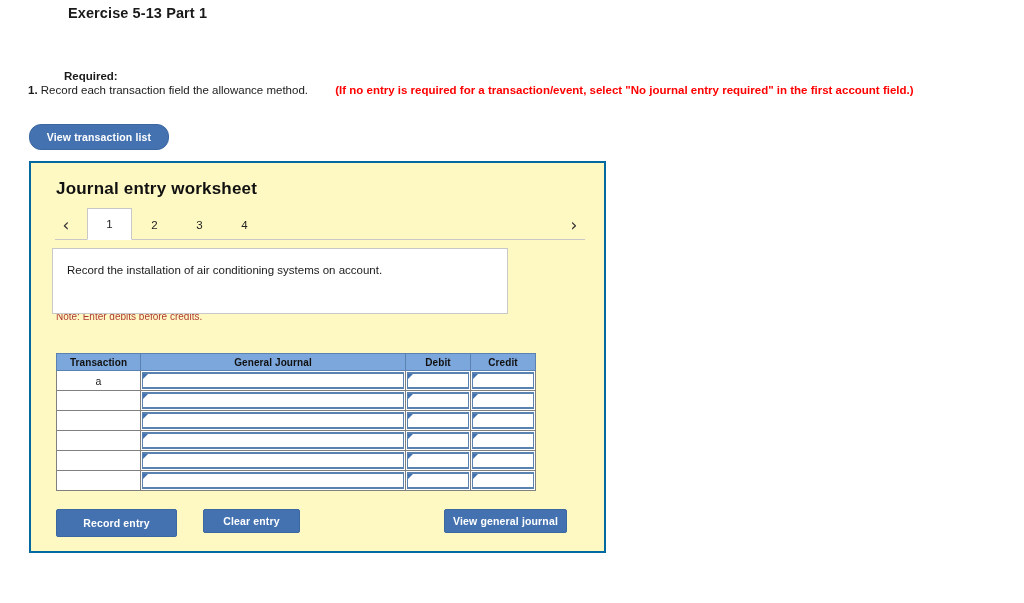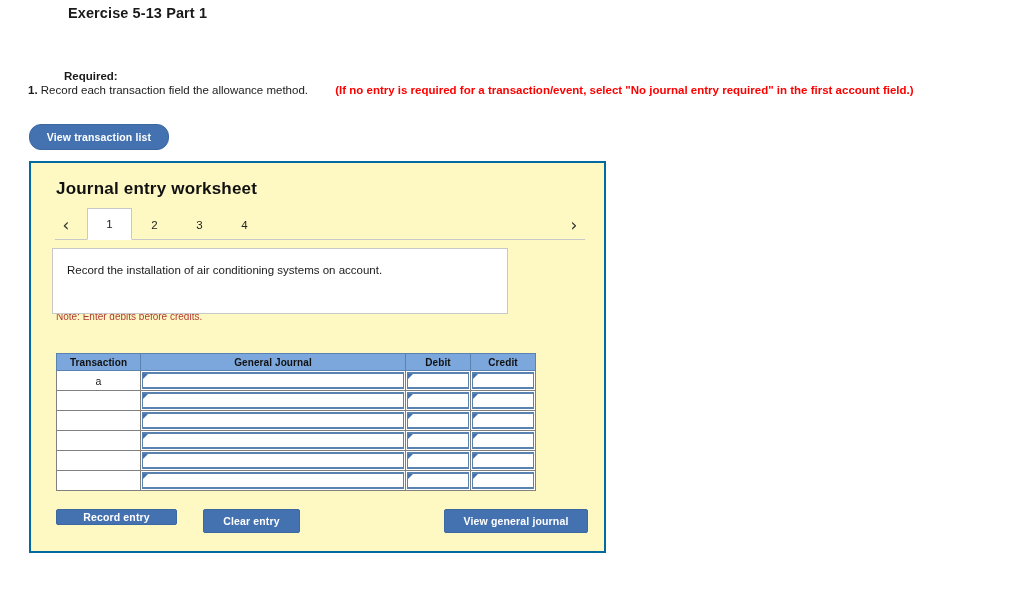--- a/index.html
+++ b/index.html
@@ -244,34 +244,34 @@
     border-left: 5px solid #4472b0;
     border-bottom: 5px solid transparent;
   }
 
   
   #record-entry-button {
     position: absolute;
     left: 25px;
     top: 346px;
     width: 121px;
-    height: 16px;
+    height: 28px;
   }
   #clear-entry-button {
     position: absolute;
     left: 172px;
     top: 346px;
     width: 97px;
     height: 24px;
   }
   #view-general-journal-button {
     position: absolute;
     left: 413px;
     top: 346px;
-    width: 144px;
+    width: 123px;
     height: 24px;
   }
 </style>
 </head>
 <body>
 
 <div id="page-title">Exercise 5-13 Part 1</div>
 
 <div id="required-block">
   <span id="required-label">Required:</span>

